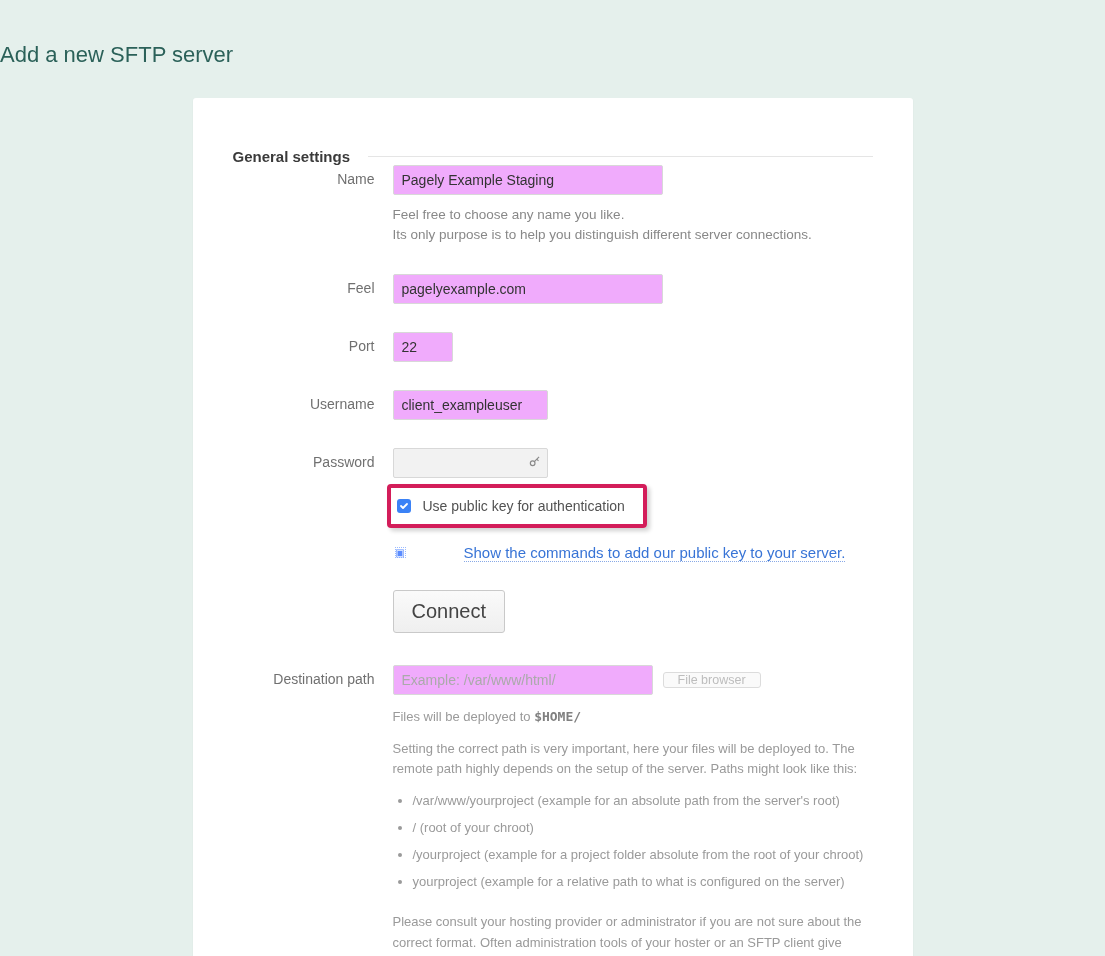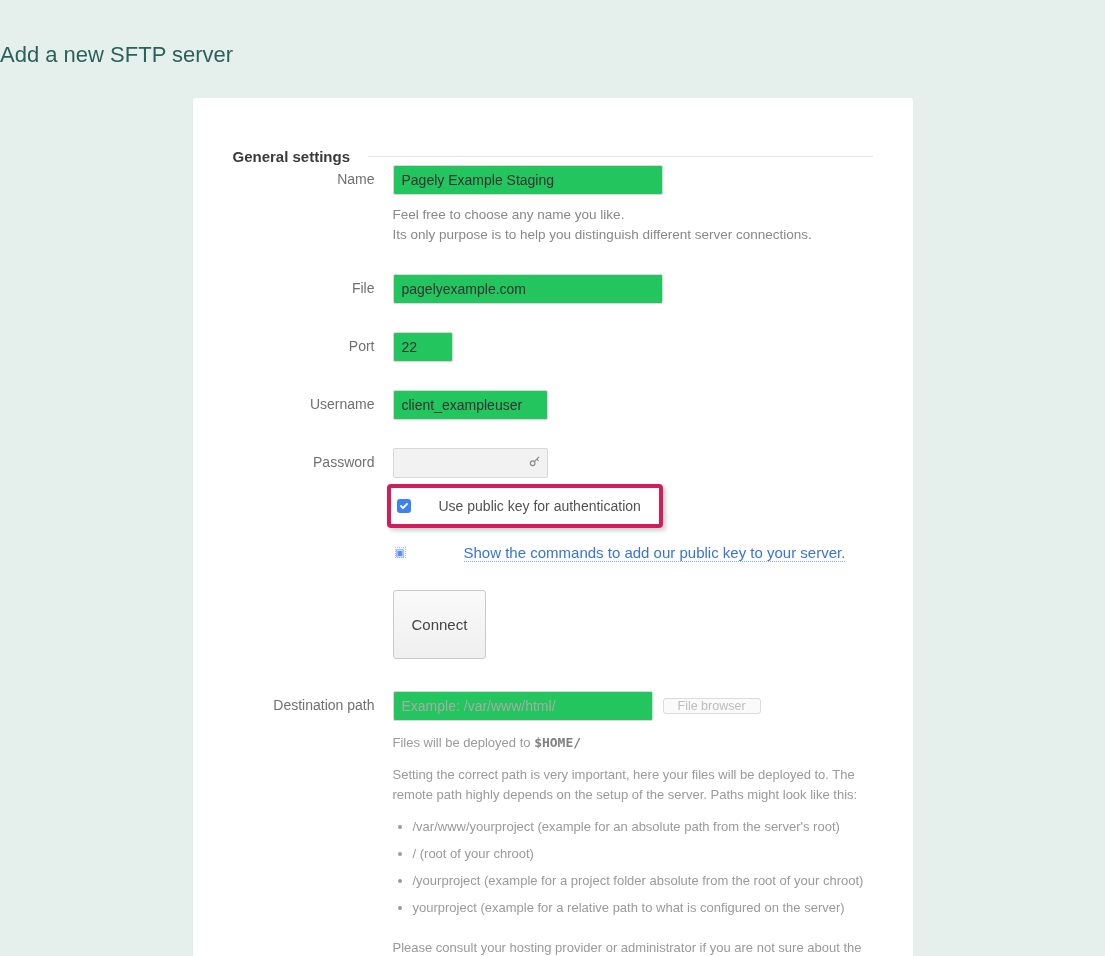--- a/index.html
+++ b/index.html
@@ -59,21 +59,21 @@
     }
     .form-control-wrap {
       flex: 1;
     }
     .text-input {
       border: 1px solid #d8d8d8;
       border-radius: 2px;
       padding: 6px 8px;
       font-size: 14px;
       color: #333;
-      background: #22c55e;
+      background: #f0abfc;
       font-family: inherit;
     }
     .input-name { width: 270px; }
     .input-host { width: 270px; }
     .input-port { width: 60px; }
     .input-username { width: 155px; }
     .password-wrap {
       position: relative;
       width: 155px;
     }
@@ -106,21 +106,21 @@
       border-radius: 4px;
       display: inline-block;
       padding: 10px 18px 10px 6px;
       margin-left: -6px;
       margin-top: 6px;
       box-shadow: 3px 3px 4px rgba(0,0,0,0.18);
     }
     .checkbox-row {
       display: flex;
       align-items: center;
-      gap: 28px;
+      gap: 12px;
     }
     .checkbox-box {
       width: 14px;
       height: 14px;
       border-radius: 3px;
       background: #3b82f6;
       display: inline-flex;
       align-items: center;
       justify-content: center;
       flex-shrink: 0;
@@ -156,22 +156,22 @@
       font-size: 15px;
       border-bottom: 1px dotted #88a9e6;
       cursor: pointer;
       margin-left: 48px;
     }
     .btn-connect {
       margin-top: 28px;
       border: 1px solid #c9c9c9;
       background: linear-gradient(#fafafa, #efefef);
       border-radius: 3px;
-      padding: 25px 18px;
-      font-size: 15px;
+      padding: 9px 18px;
+      font-size: 20px;
       color: #444;
       cursor: pointer;
       font-family: inherit;
     }
     .dest-row {
       display: flex;
       gap: 10px;
       align-items: center;
     }
     .input-dest {
@@ -225,21 +225,21 @@
     <div class="form-control-wrap">
       <input type="text" class="text-input input-name" value="Pagely Example Staging" style="">
       <div class="help-text">
         <div>Feel free to choose any name you like.</div>
         <div>Its only purpose is to help you distinguish different server connections.</div>
       </div>
     </div>
   </div>
 
   <div class="form-row">
-    <div class="form-label">File</div>
+    <div class="form-label">Feel</div>
     <div class="form-control-wrap">
       <input type="text" class="text-input input-host" value="pagelyexample.com" style="">
     </div>
   </div>
 
   <div class="form-row">
     <div class="form-label">Port</div>
     <div class="form-control-wrap">
       <input type="text" class="text-input input-port" value="22" style="">
     </div>

